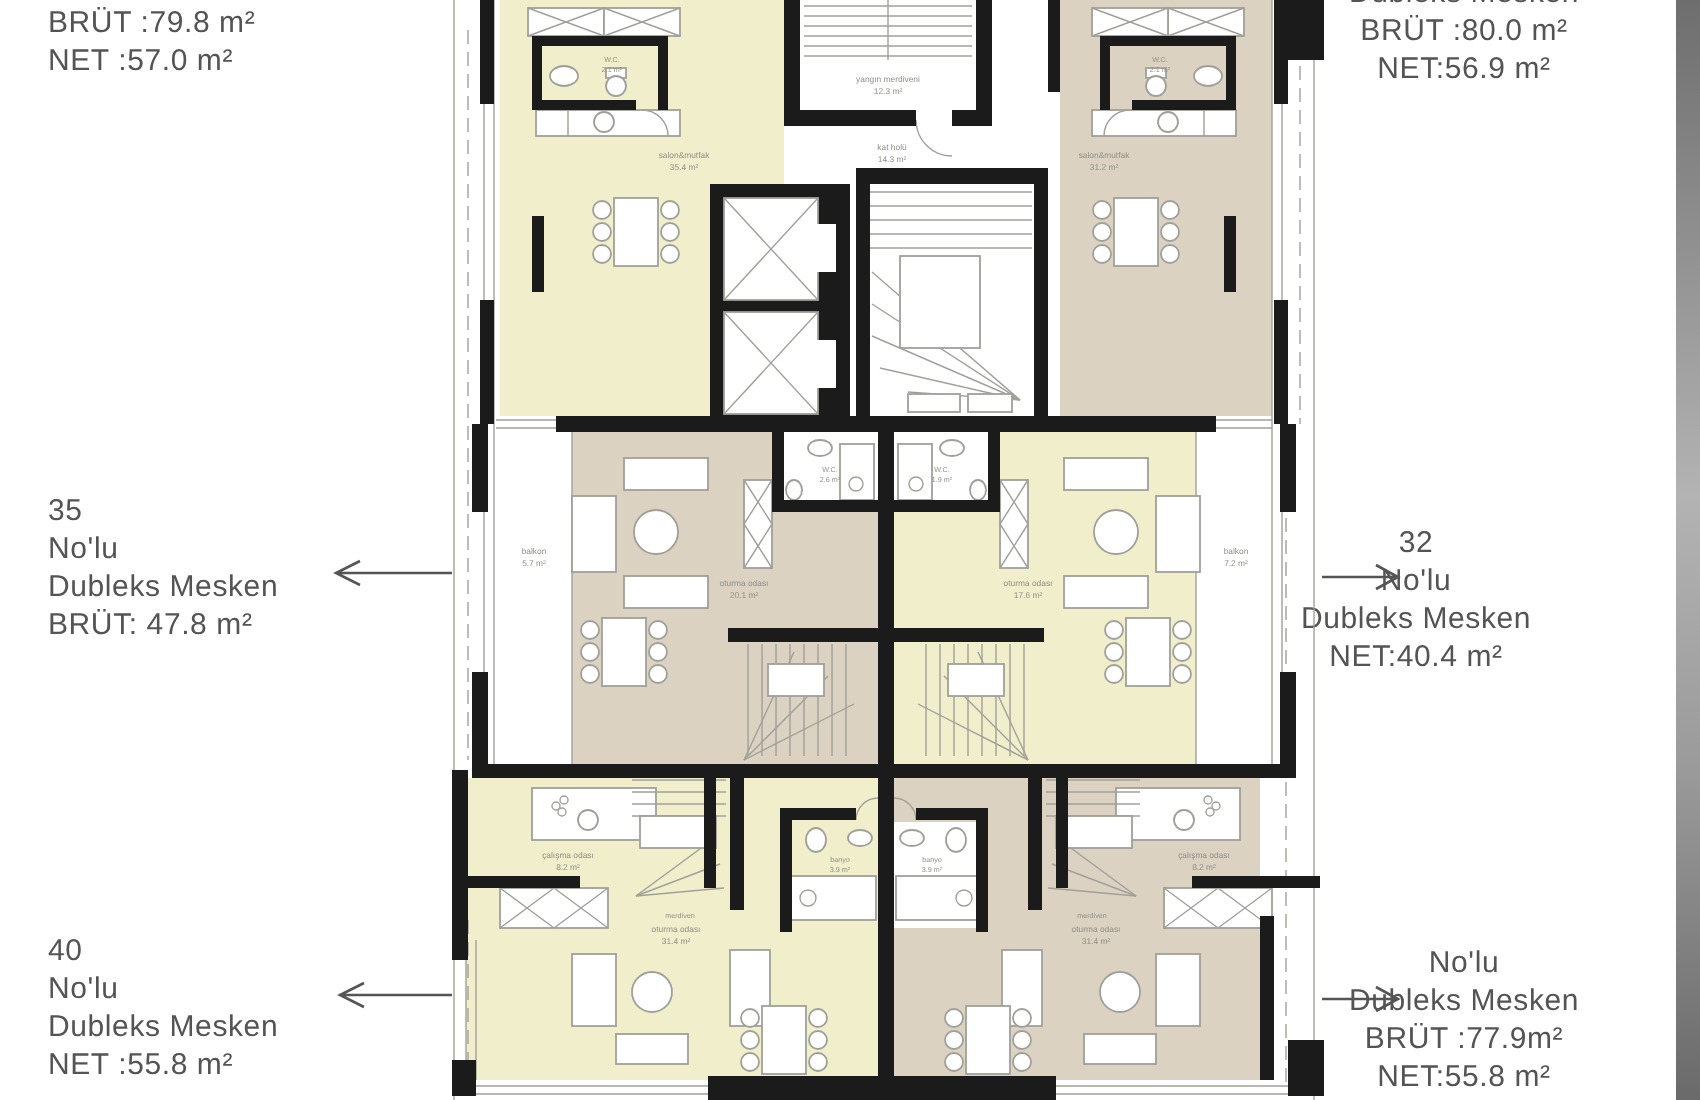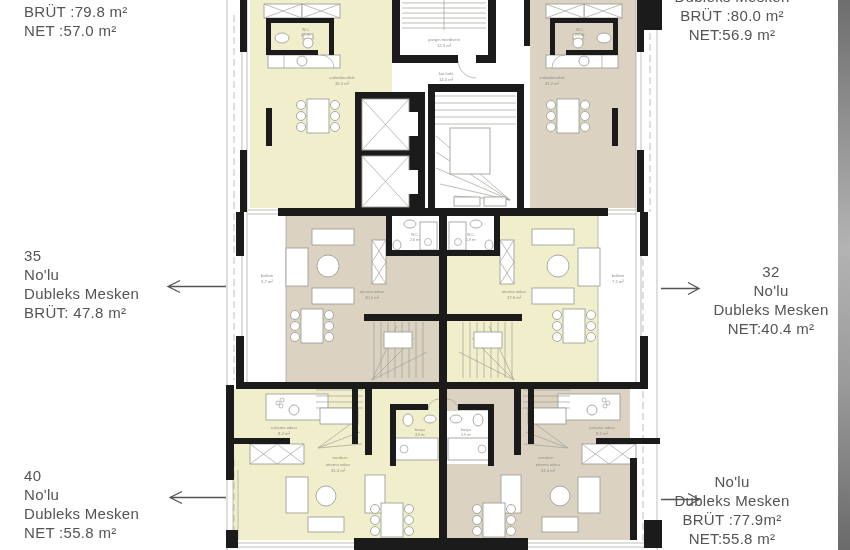--- a/index.html
+++ b/index.html
@@ -47,21 +47,21 @@
     <div>Dubleks Mesken</div>
     <div>NET :55.8 m²</div>
   </div>
 
   <div class="anno r" style="left:664px;top:-13px;width:136px;">
     <div>Dubleks Mesken</div>
     <div>BRÜT :80.0 m²</div>
     <div>NET:56.9 m²</div>
   </div>
 
-  <div class="anno r" style="left:703px;top:262px;width:136px;">
+  <div class="anno r" style="left:640px;top:262px;width:136px;">
     <div>32</div>
     <div>No'lu</div>
     <div>Dubleks Mesken</div>
     <div>NET:40.4 m²</div>
   </div>
 
   <div class="anno r" style="left:664px;top:472px;width:136px;">
     <div>No'lu</div>
     <div>Dubleks Mesken</div>
     <div>BRÜT :77.9m²</div>

